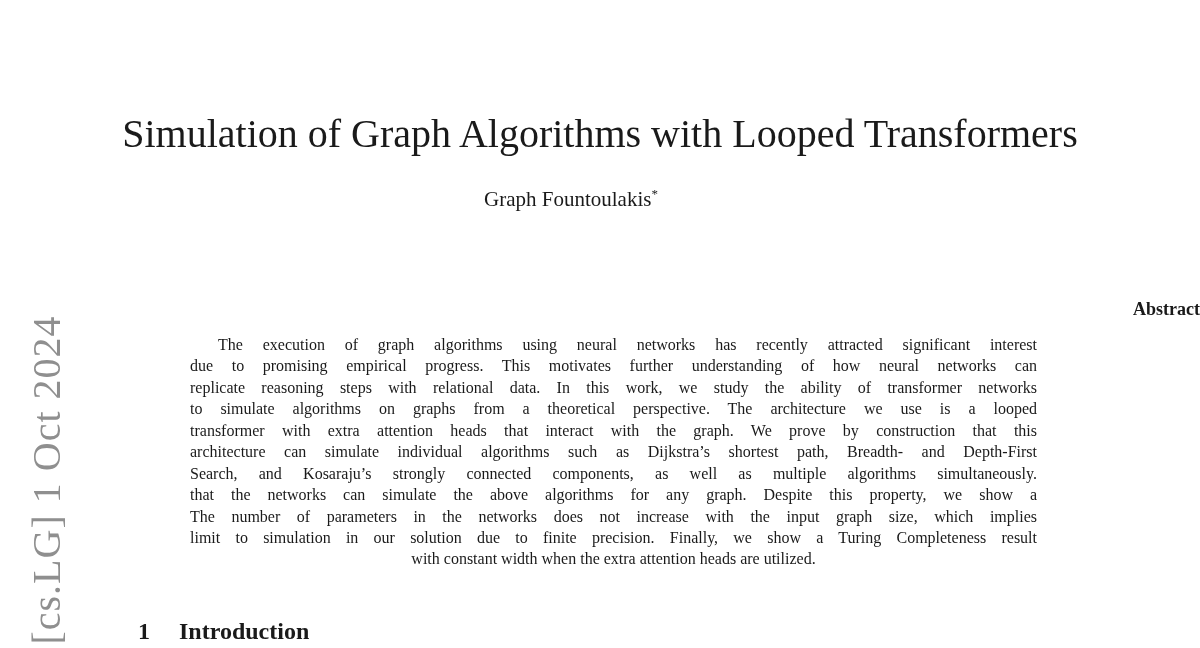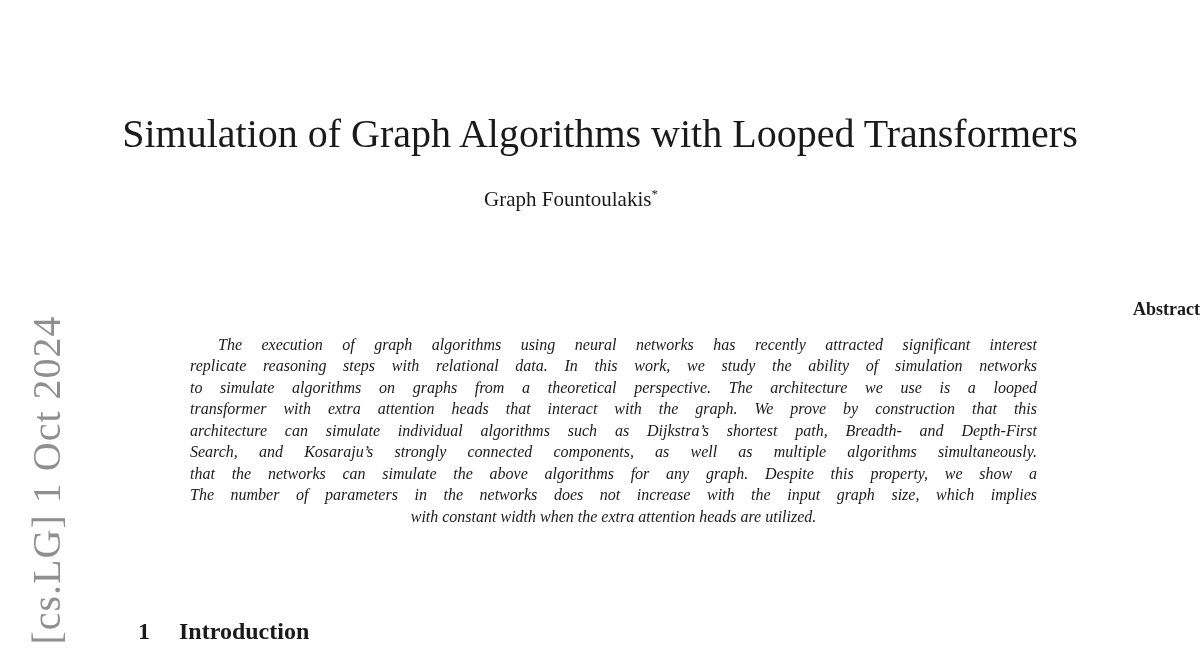--- a/index.html
+++ b/index.html
@@ -68,21 +68,20 @@
     text-align: right;
     font-size: 18px;
     font-weight: 700;
   }
   .abstract-body {
     position: absolute;
     top: 334px;
     left: 190px;
     width: 847px;
     font-size: 16px;
-    font-style: italic;
   }
   .absline {
     height: 21.45px;
     line-height: 21.45px;
     overflow: hidden;
     text-align: justify;
   }
   .absline::after {
     content: "";
     display: inline-block;
@@ -124,27 +123,29 @@
   <div class="authors-row">
     <span class="author">
       <span>Graph Fountoulakis</span><sup>*</sup>
     </span>
   </div>
 
   <div class="abstract-heading">Abstract</div>
 
   <div class="abstract-body">
     <div class="absline indent">The execution of graph algorithms using neural networks has recently attracted significant interest</div>
-    <div class="absline">replicate reasoning steps with relational data. In this work, we study the ability of simulation networks</div>
+    <div class="absline">due to promising empirical progress. This motivates further understanding of how neural networks can</div>
+    <div class="absline">replicate reasoning steps with relational data. In this work, we study the ability of transformer networks</div>
     <div class="absline">to simulate algorithms on graphs from a theoretical perspective. The architecture we use is a looped</div>
     <div class="absline">transformer with extra attention heads that interact with the graph. We prove by construction that this</div>
     <div class="absline">architecture can simulate individual algorithms such as Dijkstra’s shortest path, Breadth- and Depth-First</div>
     <div class="absline">Search, and Kosaraju’s strongly connected components, as well as multiple algorithms simultaneously.</div>
     <div class="absline">that the networks can simulate the above algorithms for any graph. Despite this property, we show a</div>
     <div class="absline">The number of parameters in the networks does not increase with the input graph size, which implies</div>
+    <div class="absline">limit to simulation in our solution due to finite precision. Finally, we show a Turing Completeness result</div>
     <div class="absline last">with constant width when the extra attention heads are utilized.</div>
   </div>
 
   <div class="section-heading">
     <span class="sec-number">1</span><span class="sec-title">Introduction</span>
   </div>
 
 </div>
 
 </body></html>

